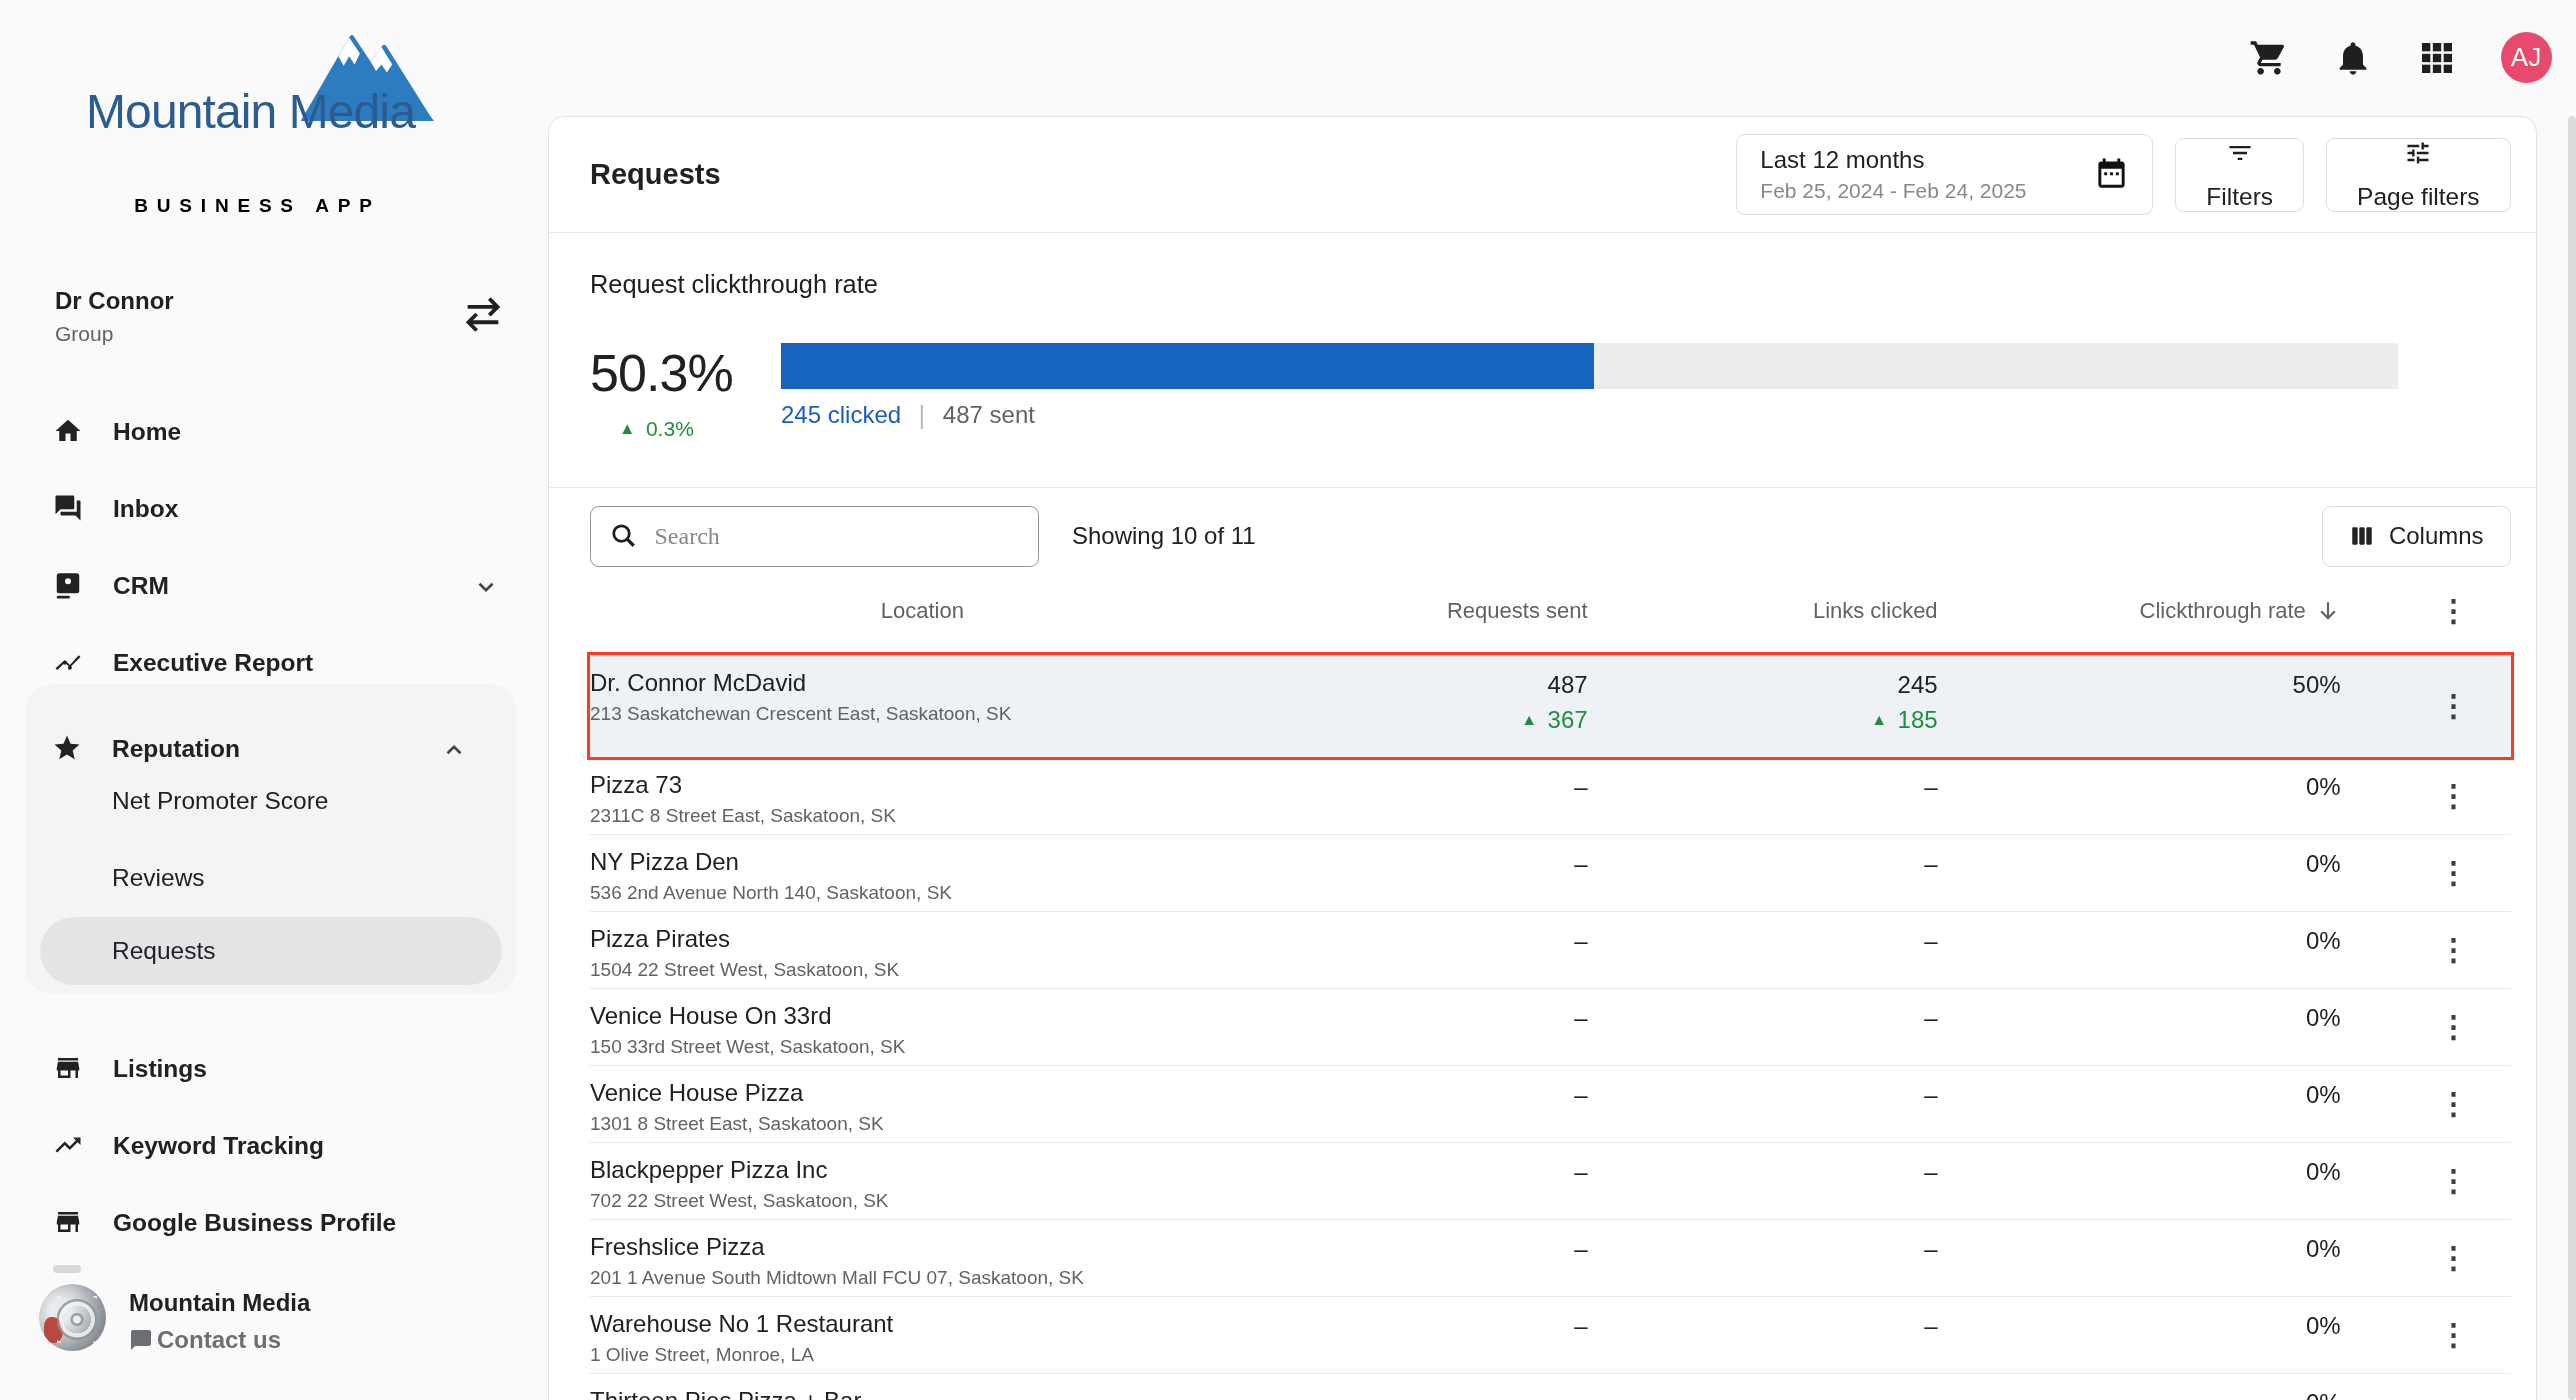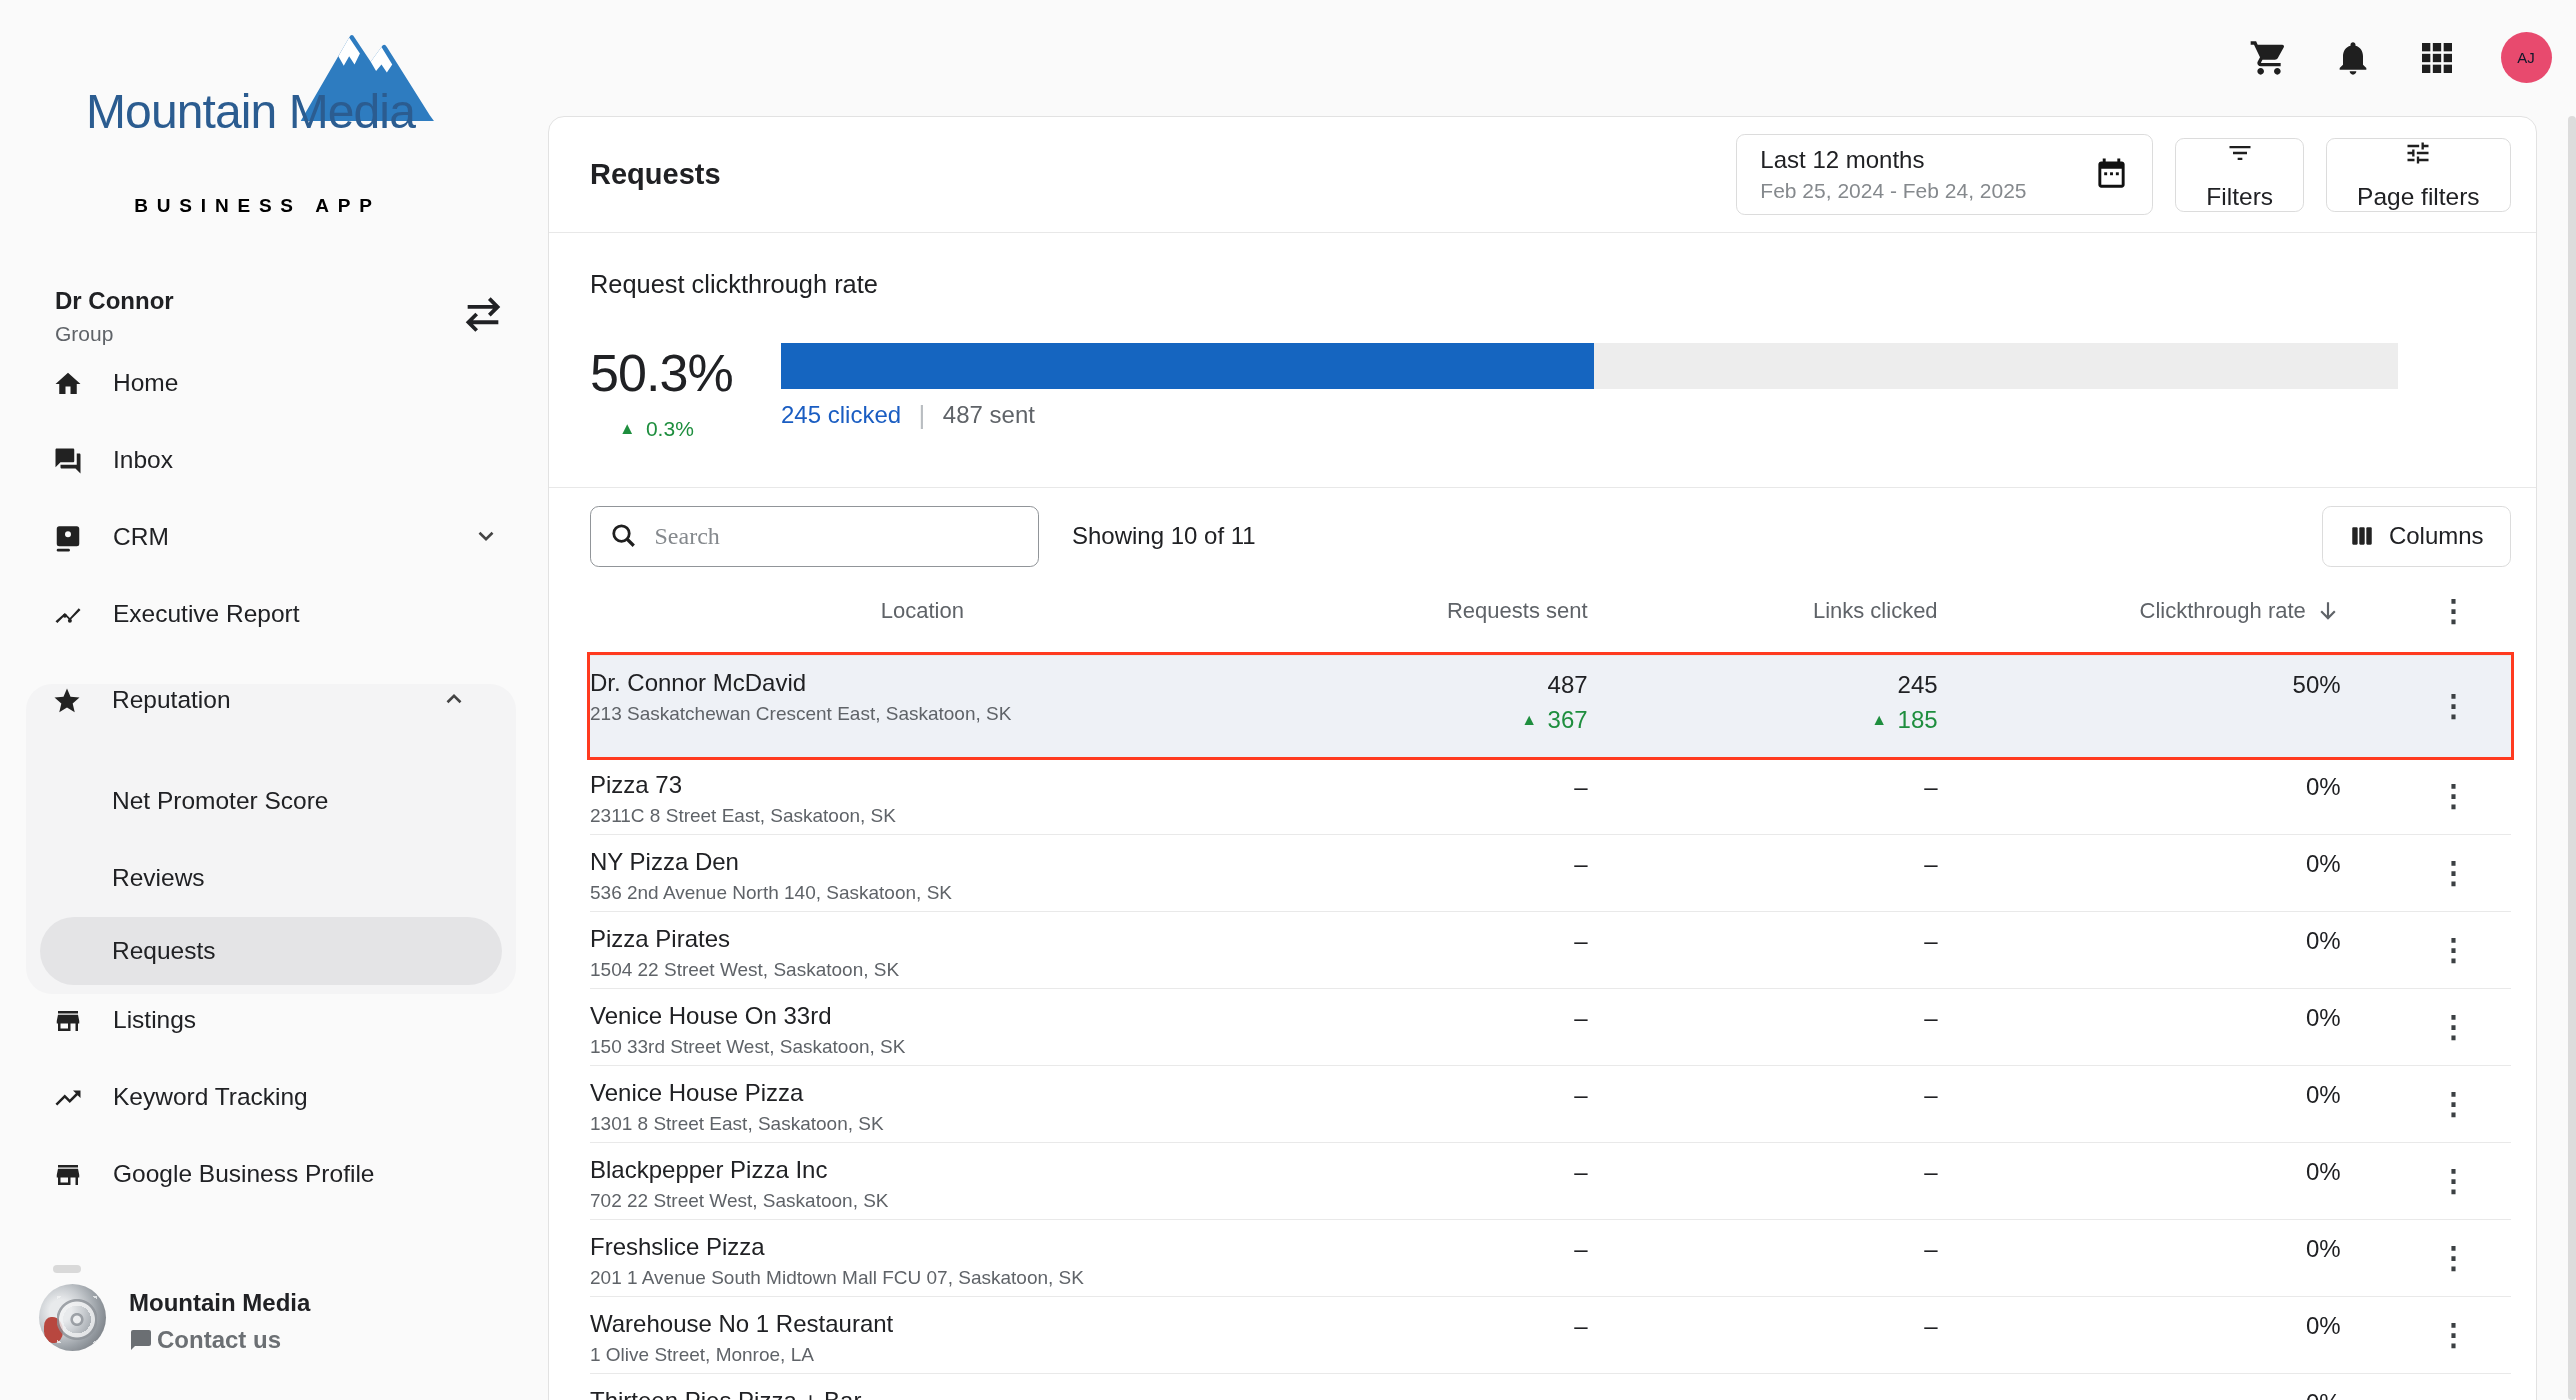--- a/index.html
+++ b/index.html
@@ -11,21 +11,21 @@
   .sidebar { position:absolute; left:0; top:0; width:548px; height:1400px; background:#fafafa; }
   .logo { position:relative; height:228px; }
   .logo-art { position:absolute; left:263px; top:23px; width:175px; height:107px; }
   .logo-title { position:absolute; left:86px; top:84px; font-size:48px; color:#2b5c90; letter-spacing:-0.9px; }
   .logo-sub { position:absolute; left:0; top:195px; width:515px; text-align:center; font-size:19px; letter-spacing:8.8px; color:#000000;font-weight:bold; }
   .group-row { position:absolute; left:55px; right:42px; top:287px; display:flex; }
   .group-name { font-size:24px; font-weight:bold; color:#202124; }
   .group-type { font-size:21px; color:#5f6368; margin-top:7px; }
   .swap-btn { margin-left:auto; width:46px; height:46px; color:#202124; margin-top:3.5px; }
   .nav { position:absolute; top:369px; left:0; width:100%; }
-  .nav-item { height:77px; display:flex; align-items:flex-start; padding-left:53px; font-size:24.5px; color:#202124; cursor:pointer; }
+  .nav-item { height:77px; display:flex; align-items:flex-end; padding-left:53px; font-size:24.5px; color:#202124; cursor:pointer;font-weight:bold; }
   .nav-item .ic { width:30px; height:30px; margin-right:30px; color:#222; flex:0 0 auto; }
   .nav-item .chev { margin-left:auto; margin-right:49px; width:26px; height:26px; color:#444; }
   .rep-block { margin:7px 32px 12.3px 26px; background:#f4f4f5; border-radius:26px; padding:1.8px 0 8.8px; }
   .rep-block .nav-item { padding-left:26px; }
   .rep-block .nav-item .ic { margin-left:0; }
   .sub-item { height:77px; display:flex; align-items:center; padding-left:86px; font-size:24.5px; color:#202124; cursor:pointer; }
   .sub-item.selected { background:#e4e4e6; border-radius:40px; margin:0 14px; height:68px; padding-left:72px; display:flex; }
   .side-dash { position:absolute; left:53px; top:1265px; width:28px; height:8px; border-radius:4.4px; background:#d9d9d9; }
   .side-footer { position:absolute; left:39px; top:1284px; display:flex; }
   .foot-avatar { width:67px; height:67px; border-radius:50%;
@@ -35,21 +35,21 @@
   .foot-avatar:after { content:""; position:absolute; right:8.8px; top:12.3px; width:40px; height:47px;
     background: repeating-radial-gradient(circle at 50% 50%, #f2f3f4 0 3.5px, #8d9298 4.4px 6.1px, transparent 7px 14px); opacity:.8; }
   .foot-texts { margin-left:23px; padding-top:5.3px; }
   .foot-org { font-size:24px; font-weight:bold; color:#202124; }
   .foot-contact { margin-top:8.8px; display:flex; align-items:center; gap:4px; color:#6b6f73; font-weight:bold; font-size:24px; cursor:pointer; }
   .foot-contact .ic { width:24px; height:24px; color:#6b6f73; }
 
   
   .topbar { position:absolute; top:32px; right:24.5px; display:flex; align-items:center; gap:44px; }
   .top-ic { width:40px; height:40px; color:#1f1f1f; cursor:pointer; }
-  .avatar { width:51px; height:51px; border-radius:50%; background:#e84a6e; color:#0f172a; font-size:15px;
+  .avatar { width:51px; height:51px; border-radius:50%; background:#e84a6e; color:#ffffff; font-size:26px;
     display:flex; align-items:center; justify-content:center; cursor:pointer; }
 
   
   .card { position:absolute; left:548px; top:116px; width:1989px; height:1349px; background:#fff;
     border:0.9px solid #e2e2e2; border-radius:16px 16px 0 0; }
   .card-header { height:116px; display:flex; align-items:center; padding:0 25.4px 0 41px; border-bottom:0.9px solid #e8e8e8; }
   .page-title { font-size:29px; font-weight:600; color:#202124; }
   .hdr-controls { margin-left:auto; display:flex; align-items:center; gap:22px; }
   .date-btn { width:417px; height:81px; border:0.9px solid #dcdcdc; border-radius:8.8px; background:#fff;
     display:flex; align-items:center; padding:0 23px; cursor:pointer; }

